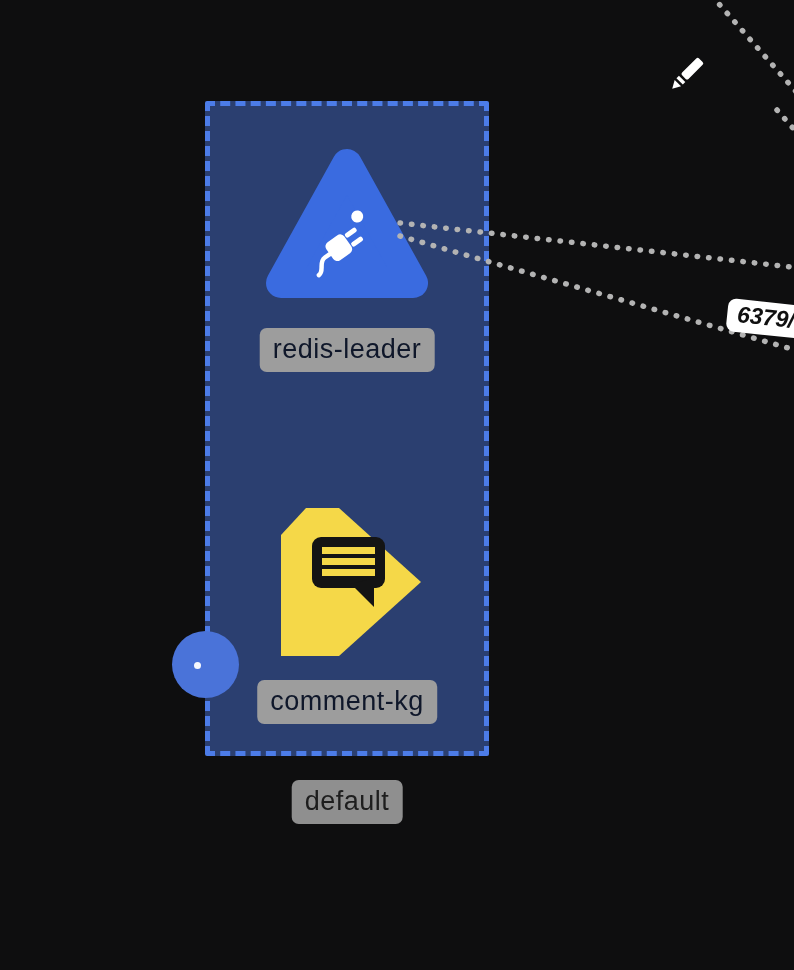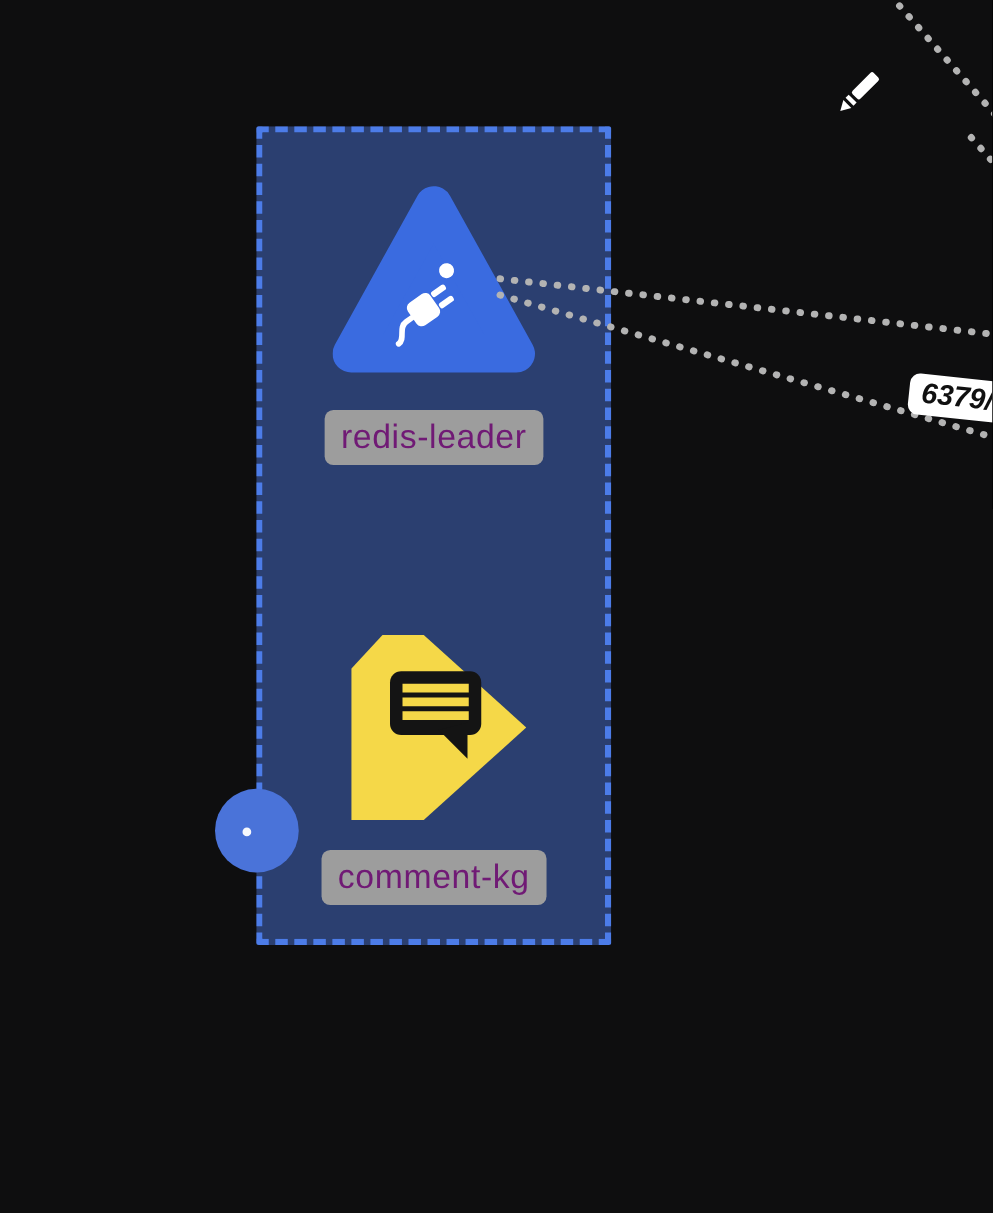--- a/index.html
+++ b/index.html
@@ -14,21 +14,21 @@
     background:#2b3f70; border:5px dashed #4c7ce8;
     box-sizing:border-box; border-radius:2px;
   }
   
   .node-icon { position:absolute; }
   .icon-redis { left:266px; top:146px; width:162px; height:154px; }
   .icon-comment { left:281px; top:508px; width:140px; height:148px; }
   
   .badge {
     position:absolute; transform:translateX(-50%);
-    background:#9d9d9d; color:#701a75;
+    background:#9d9d9d; color:#0f172a;
     font-size:27px; line-height:1.35; letter-spacing:0.5px;
     padding:3px 13px 5px; border-radius:7px; white-space:nowrap;
     z-index:4;
   }
   .badge-redis   { left:347px; top:328px; }
   .badge-comment { left:347px; top:680px; }
   .badge-namespace { left:347px; top:780px; background:#8f8f8f; color:#1e1e1e; }
   
   .links-layer { position:absolute; left:0; top:0; z-index:5; pointer-events:none; }
   
@@ -94,20 +94,21 @@
     <g stroke="#b3b3b3" stroke-width="5.5" stroke-dasharray="0.5 11" stroke-linecap="round">
       <line x1="400" y1="223" x2="800" y2="268"></line>
       <line x1="400" y1="236" x2="802" y2="352"></line>
       <line x1="712" y1="-4" x2="799" y2="95"></line>
       <line x1="777" y1="110" x2="800" y2="136"></line>
     </g>
   </svg>
 
   <div class="port-label">6379/</div>
 
+  <div class="badge badge-namespace">default</div>
 
   <svg class="pencil" viewBox="0 0 46 46">
     <g transform="rotate(45 23 23)" fill="#ffffff">
       <rect x="18.5" y="2" width="9" height="24" rx="2"></rect>
       <rect x="18.5" y="28.5" width="9" height="3.5"></rect>
       <polygon points="18.5,34.5 27.5,34.5 23,42.5"></polygon>
     </g>
   </svg>
 
 </div>

